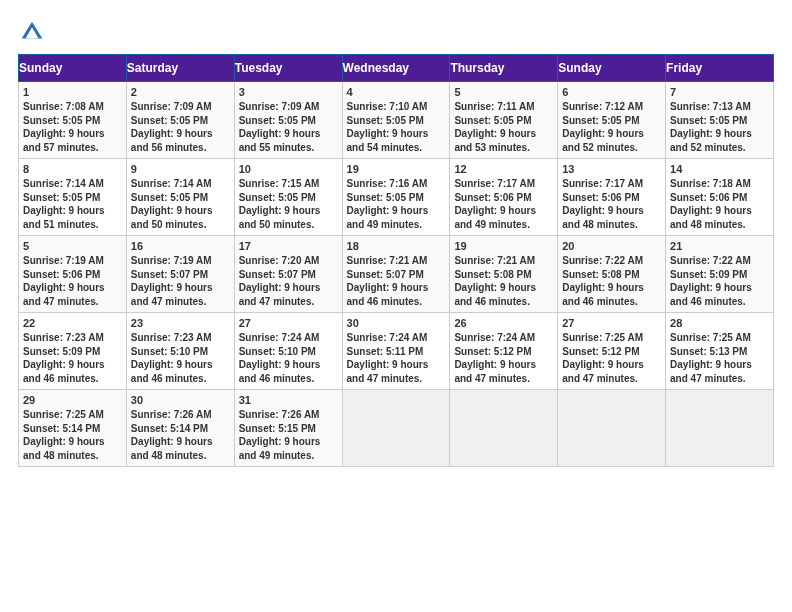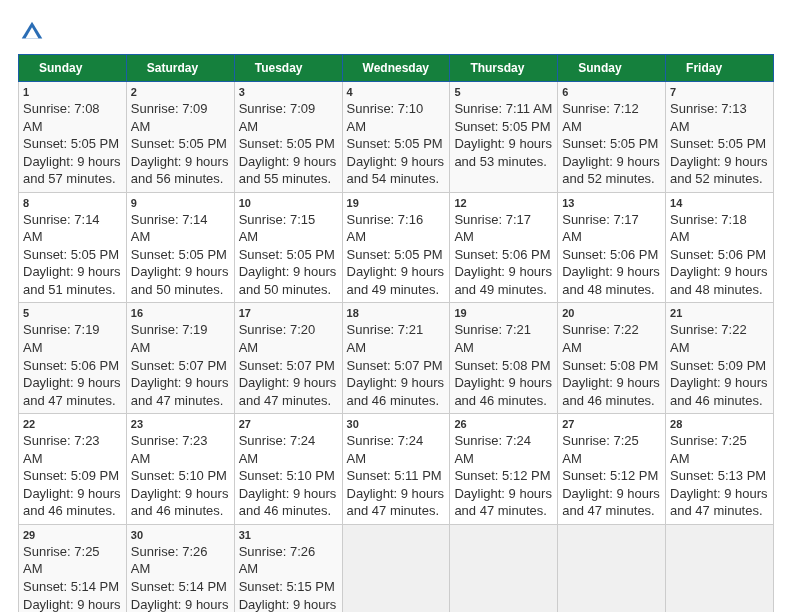--- a/index.html
+++ b/index.html
@@ -56,25 +56,25 @@
     .subtitle {
       font-size: 14px;
       color: #555;
     }
     table {
       width: 100%;
       border-collapse: collapse;
       font-size: 10.5px;
     }
     thead tr th {
-      background-color: #15803d;
+      background-color: #4c1d95;
       color: #fff;
       font-weight: bold;
       font-size: 12px;
-      padding: 6px 20px;
+      padding: 6px 0;
       text-align: left;
       border: 1px solid #1a5da5;
     }
     tbody tr td {
       border: 1px solid #ccc;
       vertical-align: top;
       padding: 4px 4px;
       color: #333;
       height: 72px;
       width: calc(100% / 7);
@@ -85,23 +85,24 @@
     tbody tr:nth-child(even) td {
       background-color: #fff;
     }
     .day-num {
       font-weight: bold;
       font-size: 11px;
       display: block;
       margin-bottom: 2px;
     }
     .day-detail {
-      font-size: 13px;
+      font-size: 10px;
       line-height: 1.35;
       color: #333;
+      font-weight: bold;
     }
     .empty-cell {
       background-color: #f0f0f0 !important;
     }
   </style>
 </head>
 <body>
 
 <div class="container">
   <div class="header-row">

